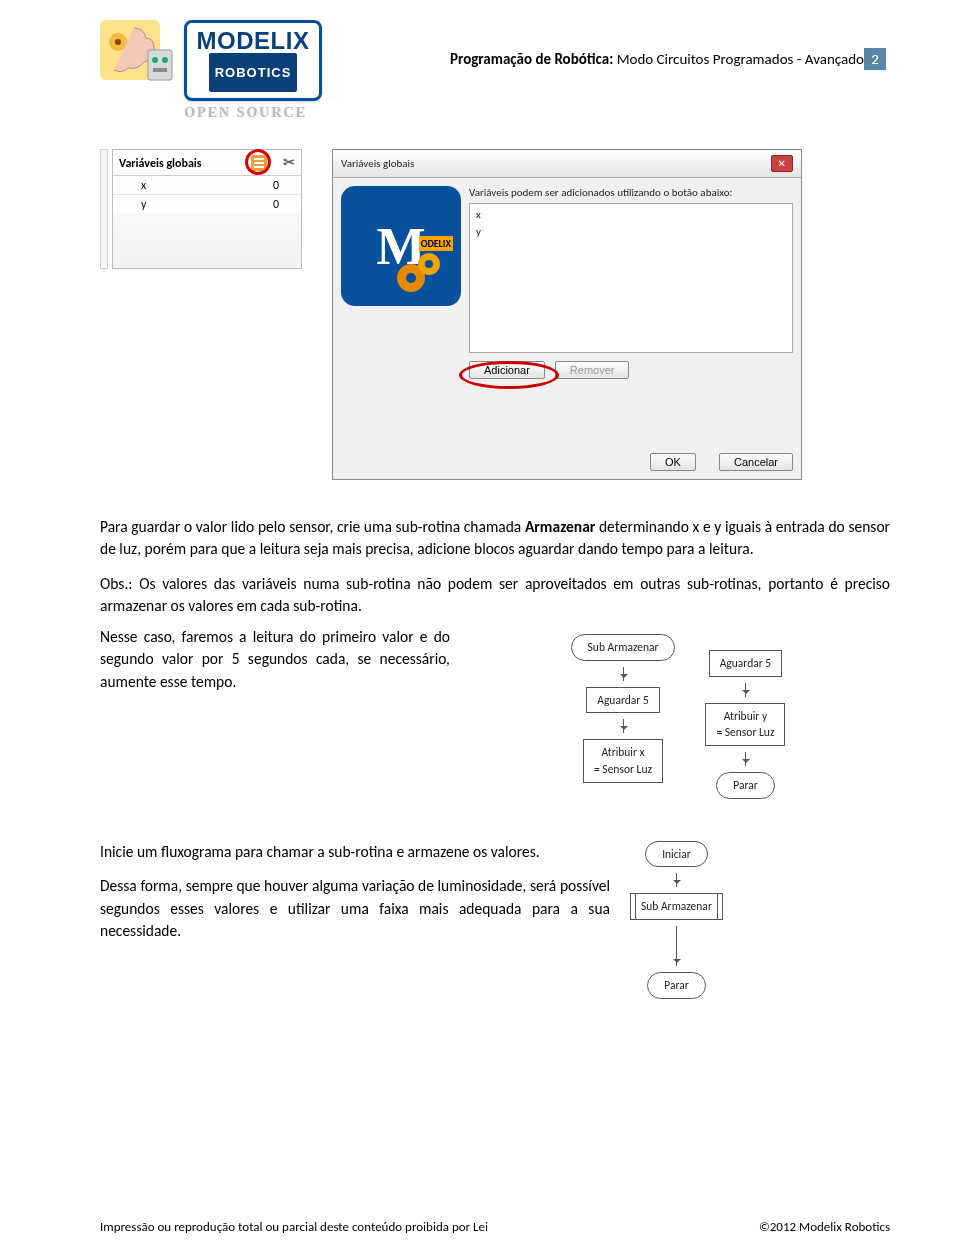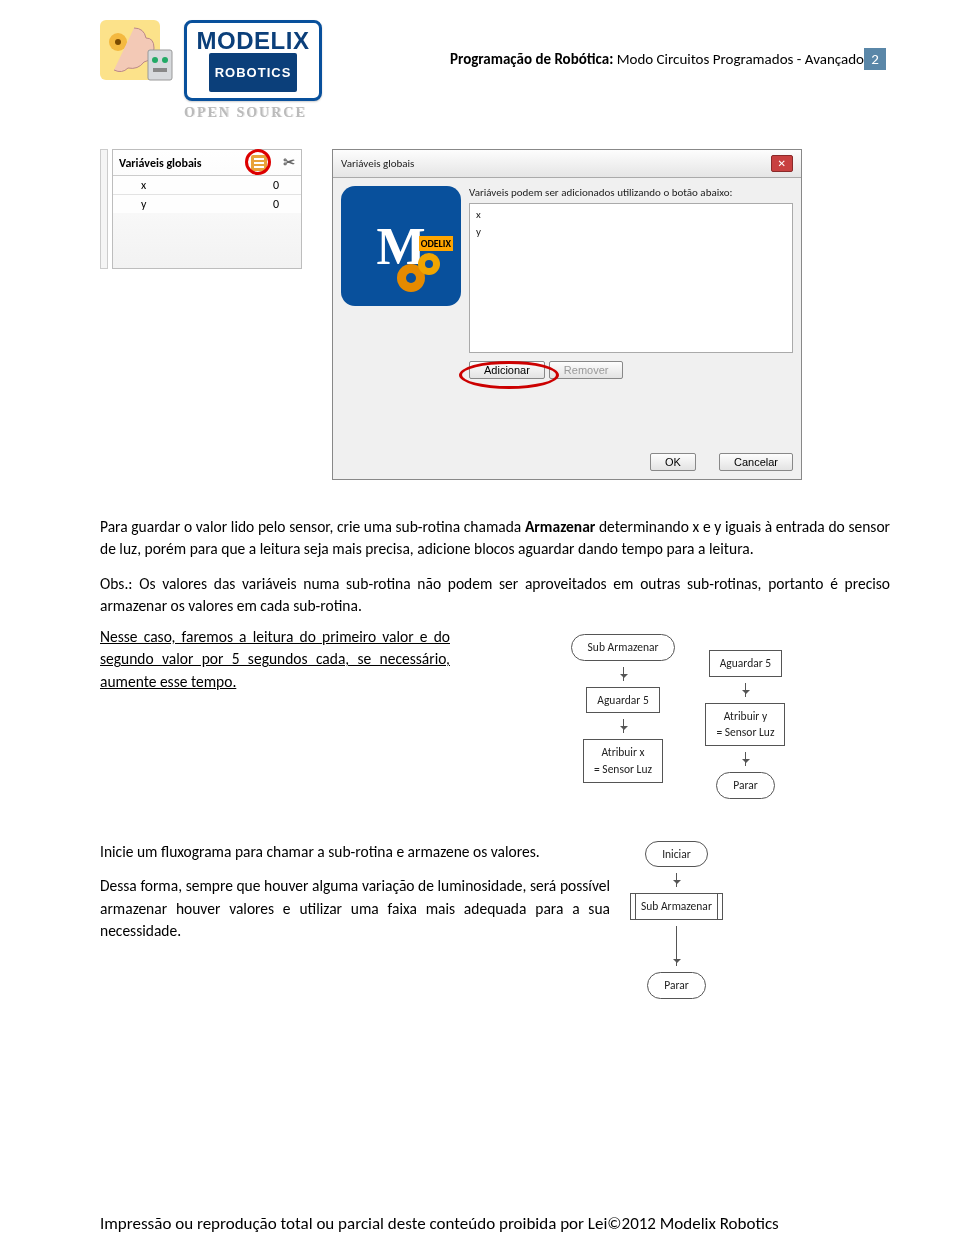--- a/index.html
+++ b/index.html
@@ -59,21 +59,21 @@
   .dlg-title { background: linear-gradient(#fdfdfd,#e5e5e5); border-bottom:1px solid #aaa; padding:5px 8px; display:flex; align-items:center; justify-content:space-between;}
   .dlg-close { background:#c84040; color:#fff; font-size:10px; padding:1px 6px; border-radius:2px; border:1px solid #8a2a2a;}
   .dlg-body { display:flex; gap:8px; padding:8px;}
   .dlg-logo { width:120px; height:120px; background:#08509c; border-radius:14px; display:flex; align-items:center; justify-content:center; position:relative;}
   .dlg-logo .M { color:#fff; font-family: Arial Black; font-size:52px; font-weight:900; }
   .dlg-logo .bar { position:absolute; right:8px; top:50px; background:#ffa500; color:#000; font-size:10px; padding:1px 2px; font-weight:bold;}
   .dlg-logo .gear { position:absolute; right:18px; bottom:8px; width:50px; height:50px; }
   .dlg-right { flex:1;}
   .dlg-hint { margin-bottom:4px; font-size:11px;}
   .dlg-list { background:#fff; border:1px solid #aaa; height:150px; padding:3px 6px; line-height:1.5;}
-  .dlg-btnrow { display:flex; gap:4px; margin-top:8px; align-items:center;}
+  .dlg-btnrow { display:flex; gap:10px; margin-top:8px; align-items:center;}
   .dlg-btn { border:1px solid #888; background:linear-gradient(#fdfdfd,#e3e3e3); font-size:11px; padding:2px 14px; border-radius:2px;}
   .dlg-btn.disabled { color:#999;}
   .dlg-oval { position:absolute; border:3px solid #c00; border-radius:50%; }
   .dlg-footer { display:flex; justify-content:flex-end; gap:23px; padding:6px 8px 8px;}
   
   .body-text { font-size: 15.5px; line-height: 1.45; text-align: justify;}
   .body-text p { margin-bottom: 12px;}
   .row2 { display:flex; gap:16px; margin-top:6px;}
   .row2 .txtcol { flex:0 0 350px;}
   .row2 .figcol { flex:1; display:flex; gap:30px; justify-content:center; padding-top:4px;}
@@ -86,21 +86,21 @@
   }
   .fnode.stack::before{ left:4px;} .fnode.stack::after{ right:4px;}
   .arrow { width:1px; height:14px; background:#555; position:relative;}
   .arrow::after{ content:""; position:absolute; left:-3px; bottom:-1px; border:4px solid transparent; border-top-color:#555;}
   .row3 { display:flex; gap:20px; margin-top:42px;}
   .row3 .txtcol { flex:0 0 510px;}
   .row3 .figcol { flex:1; display:flex; justify-content:flex-start;}
   
   .footer {
     position:absolute; left:100px; right:70px; bottom:26px;
-    display:flex; justify-content:flex-start; font-size:17px;
+    display:flex; justify-content:space-between; font-size:13px;
     border-top:0;
   }
 </style>
 </head>
 <body>
 
 <div class="header">
   <div class="logo-block">
     <svg class="brain-logo" viewBox="0 0 78 66">
       <rect x="0" y="0" width="60" height="60" rx="6" fill="#fce28a"></rect>
@@ -202,21 +202,21 @@
 </div>
 
 <div class="body-text">
   <p>
     <span>Para guardar o valor lido pelo sensor, crie uma sub-rotina chamada </span><b>Armazenar</b><span> determinando x e y iguais à entrada do sensor de luz, porém para que a leitura seja mais precisa, adicione blocos aguardar dando tempo para a leitura.</span>
   </p>
   <p>Obs.: Os valores das variáveis numa sub-rotina não podem ser aproveitados em outras sub-rotinas, portanto é preciso armazenar os valores em cada sub-rotina.</p>
 
   <div class="row2">
     <div class="txtcol">
-      <p style="margin-top:-4px;text-decoration:underline;">Nesse caso, faremos a leitura do primeiro valor e do segundo valor por 5 segundos cada, se necessário, aumente esse tempo.</p>
+      <p style="margin-top:-4px;">Nesse caso, faremos a leitura do primeiro valor e do segundo valor por 5 segundos cada, se necessário, aumente esse tempo.</p>
     </div>
     <div class="figcol">
       <div class="flow">
         <div class="fnode round">Sub Armazenar</div>
         <div class="arrow"></div>
         <div class="fnode">Aguardar 5</div>
         <div class="arrow"></div>
         <div class="fnode" style="white-space:pre;">Atribuir x
 = Sensor Luz</div>
       </div>
@@ -228,21 +228,21 @@
 = Sensor Luz</div>
         <div class="arrow"></div>
         <div class="fnode round">Parar</div>
       </div>
     </div>
   </div>
 
   <div class="row3">
     <div class="txtcol">
       <p>Inicie um fluxograma para chamar a sub-rotina e armazene os valores.</p>
-      <p>Dessa forma, sempre que houver alguma variação de luminosidade, será possível armazenar houver valores e utilizar uma faixa mais adequada para a sua necessidade.</p>
+      <p>Dessa forma, sempre que houver alguma variação de luminosidade, será possível segundos esses valores e utilizar uma faixa mais adequada para a sua necessidade.</p>
     </div>
     <div class="figcol">
       <div class="flow">
         <div class="fnode round">Iniciar</div>
         <div class="arrow"></div>
         <div class="fnode stack">Sub Armazenar</div>
         <div class="arrow" style="height:40px;"></div>
         <div class="fnode round">Parar</div>
       </div>
     </div>

